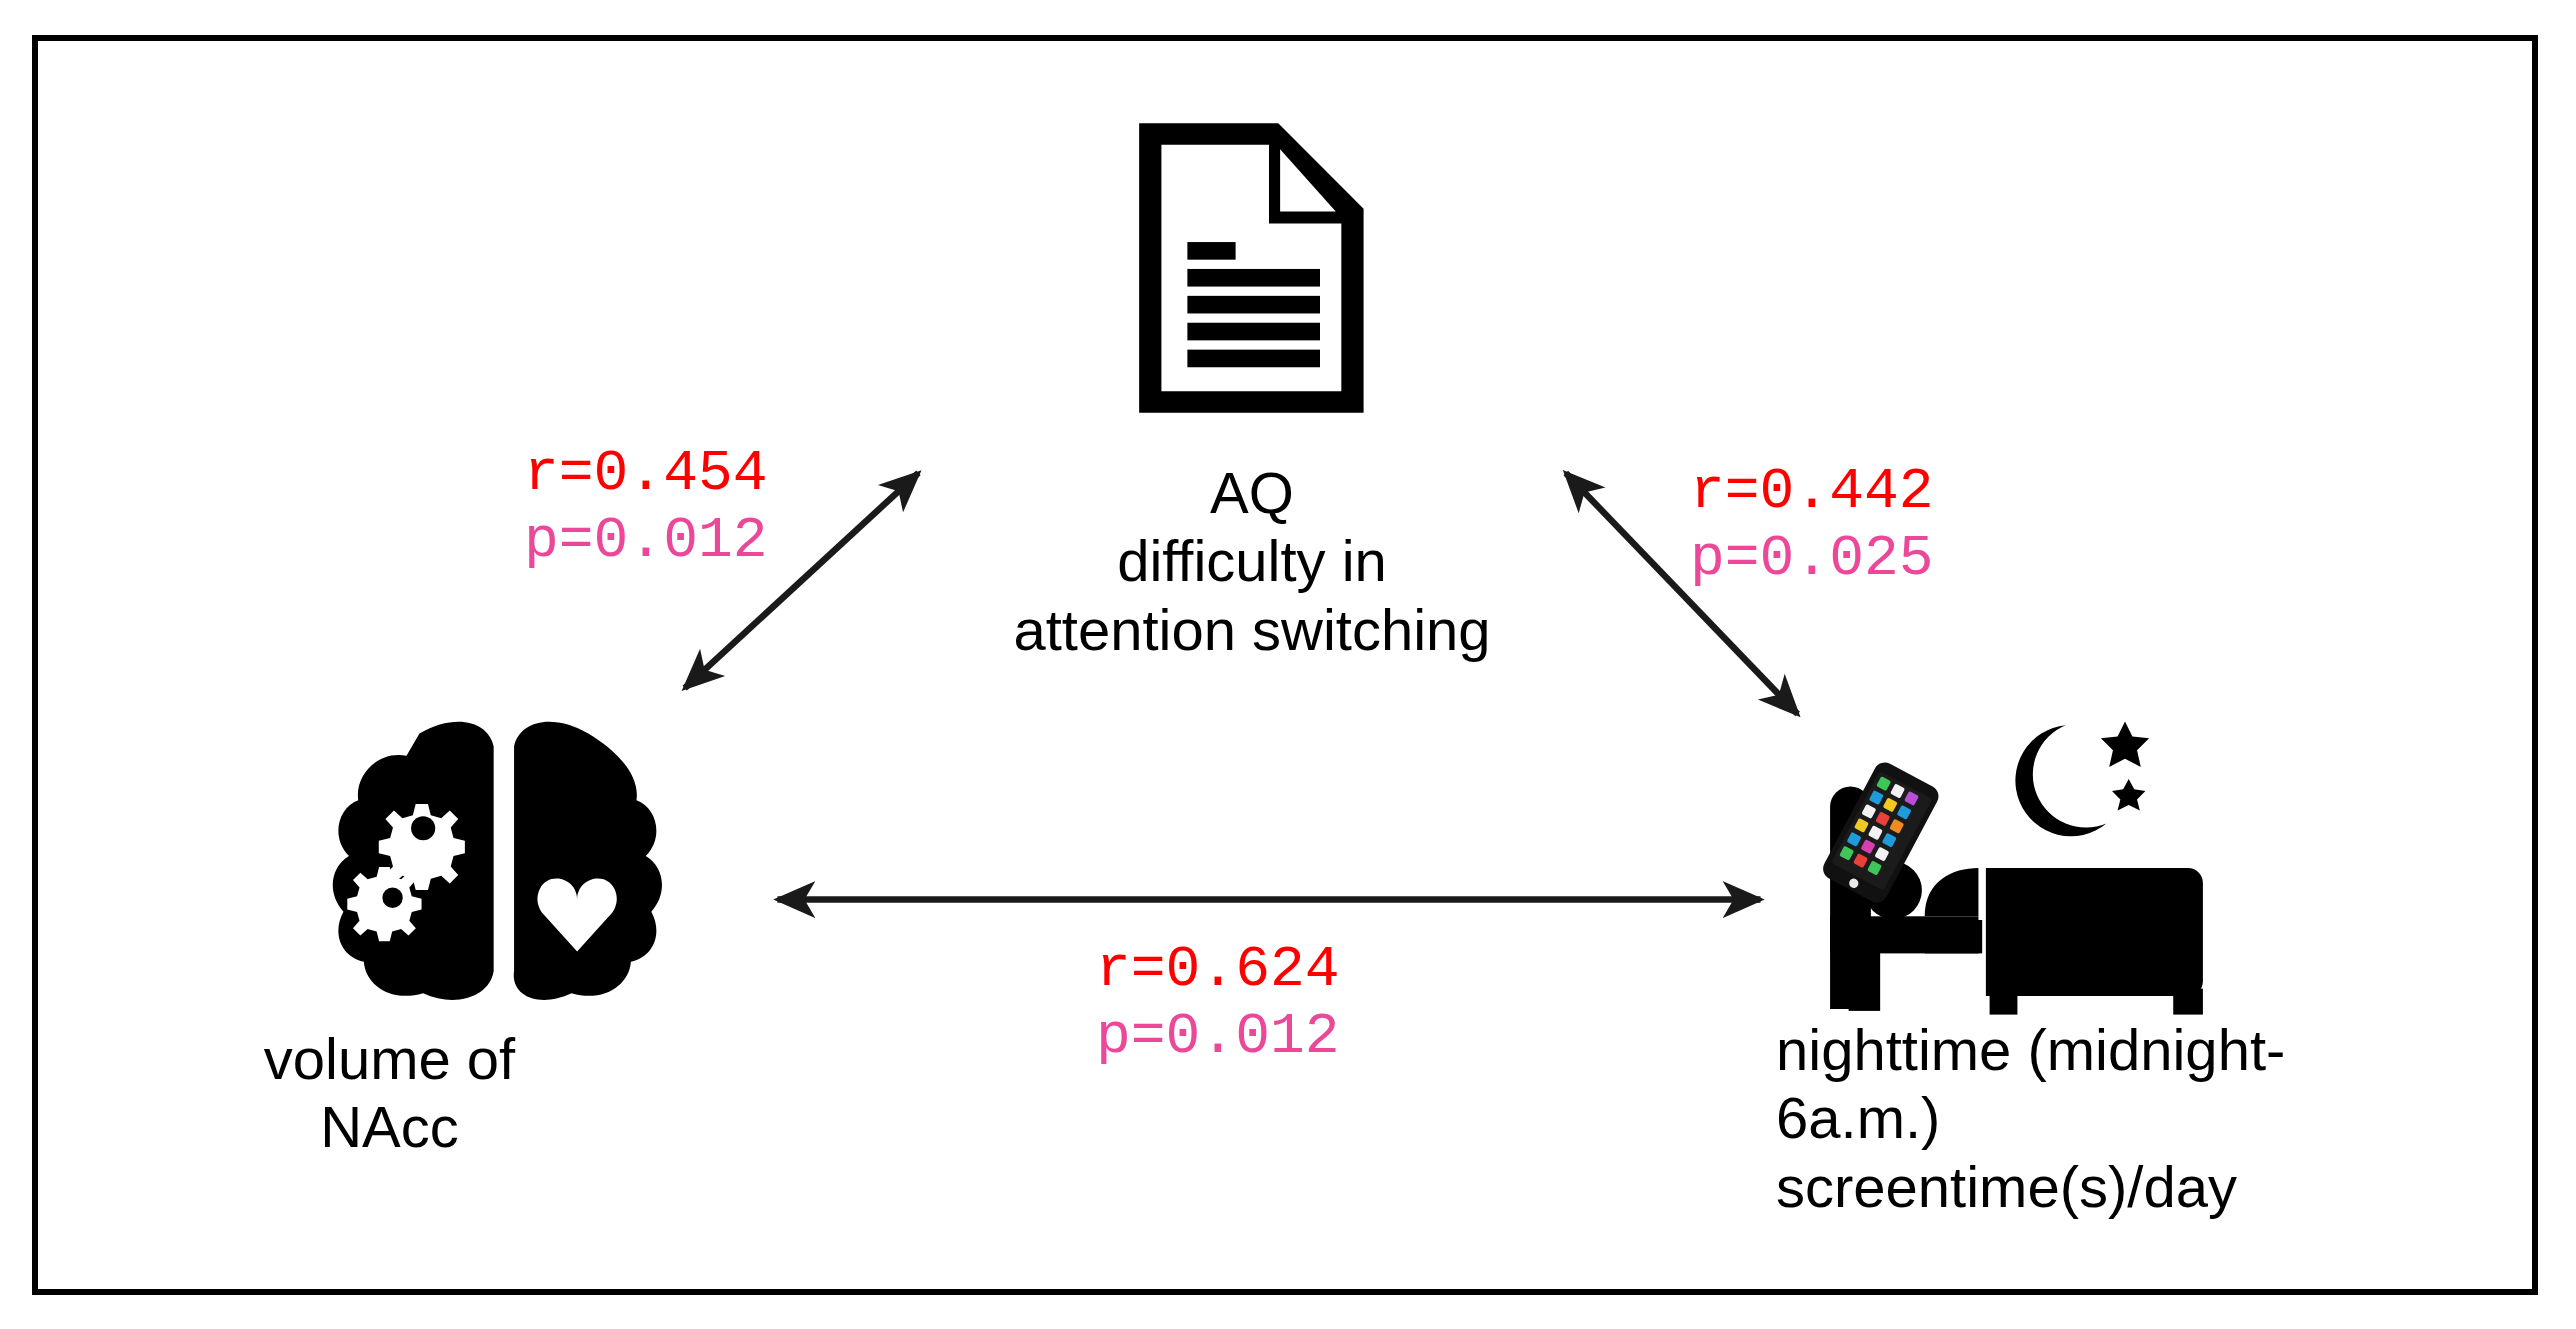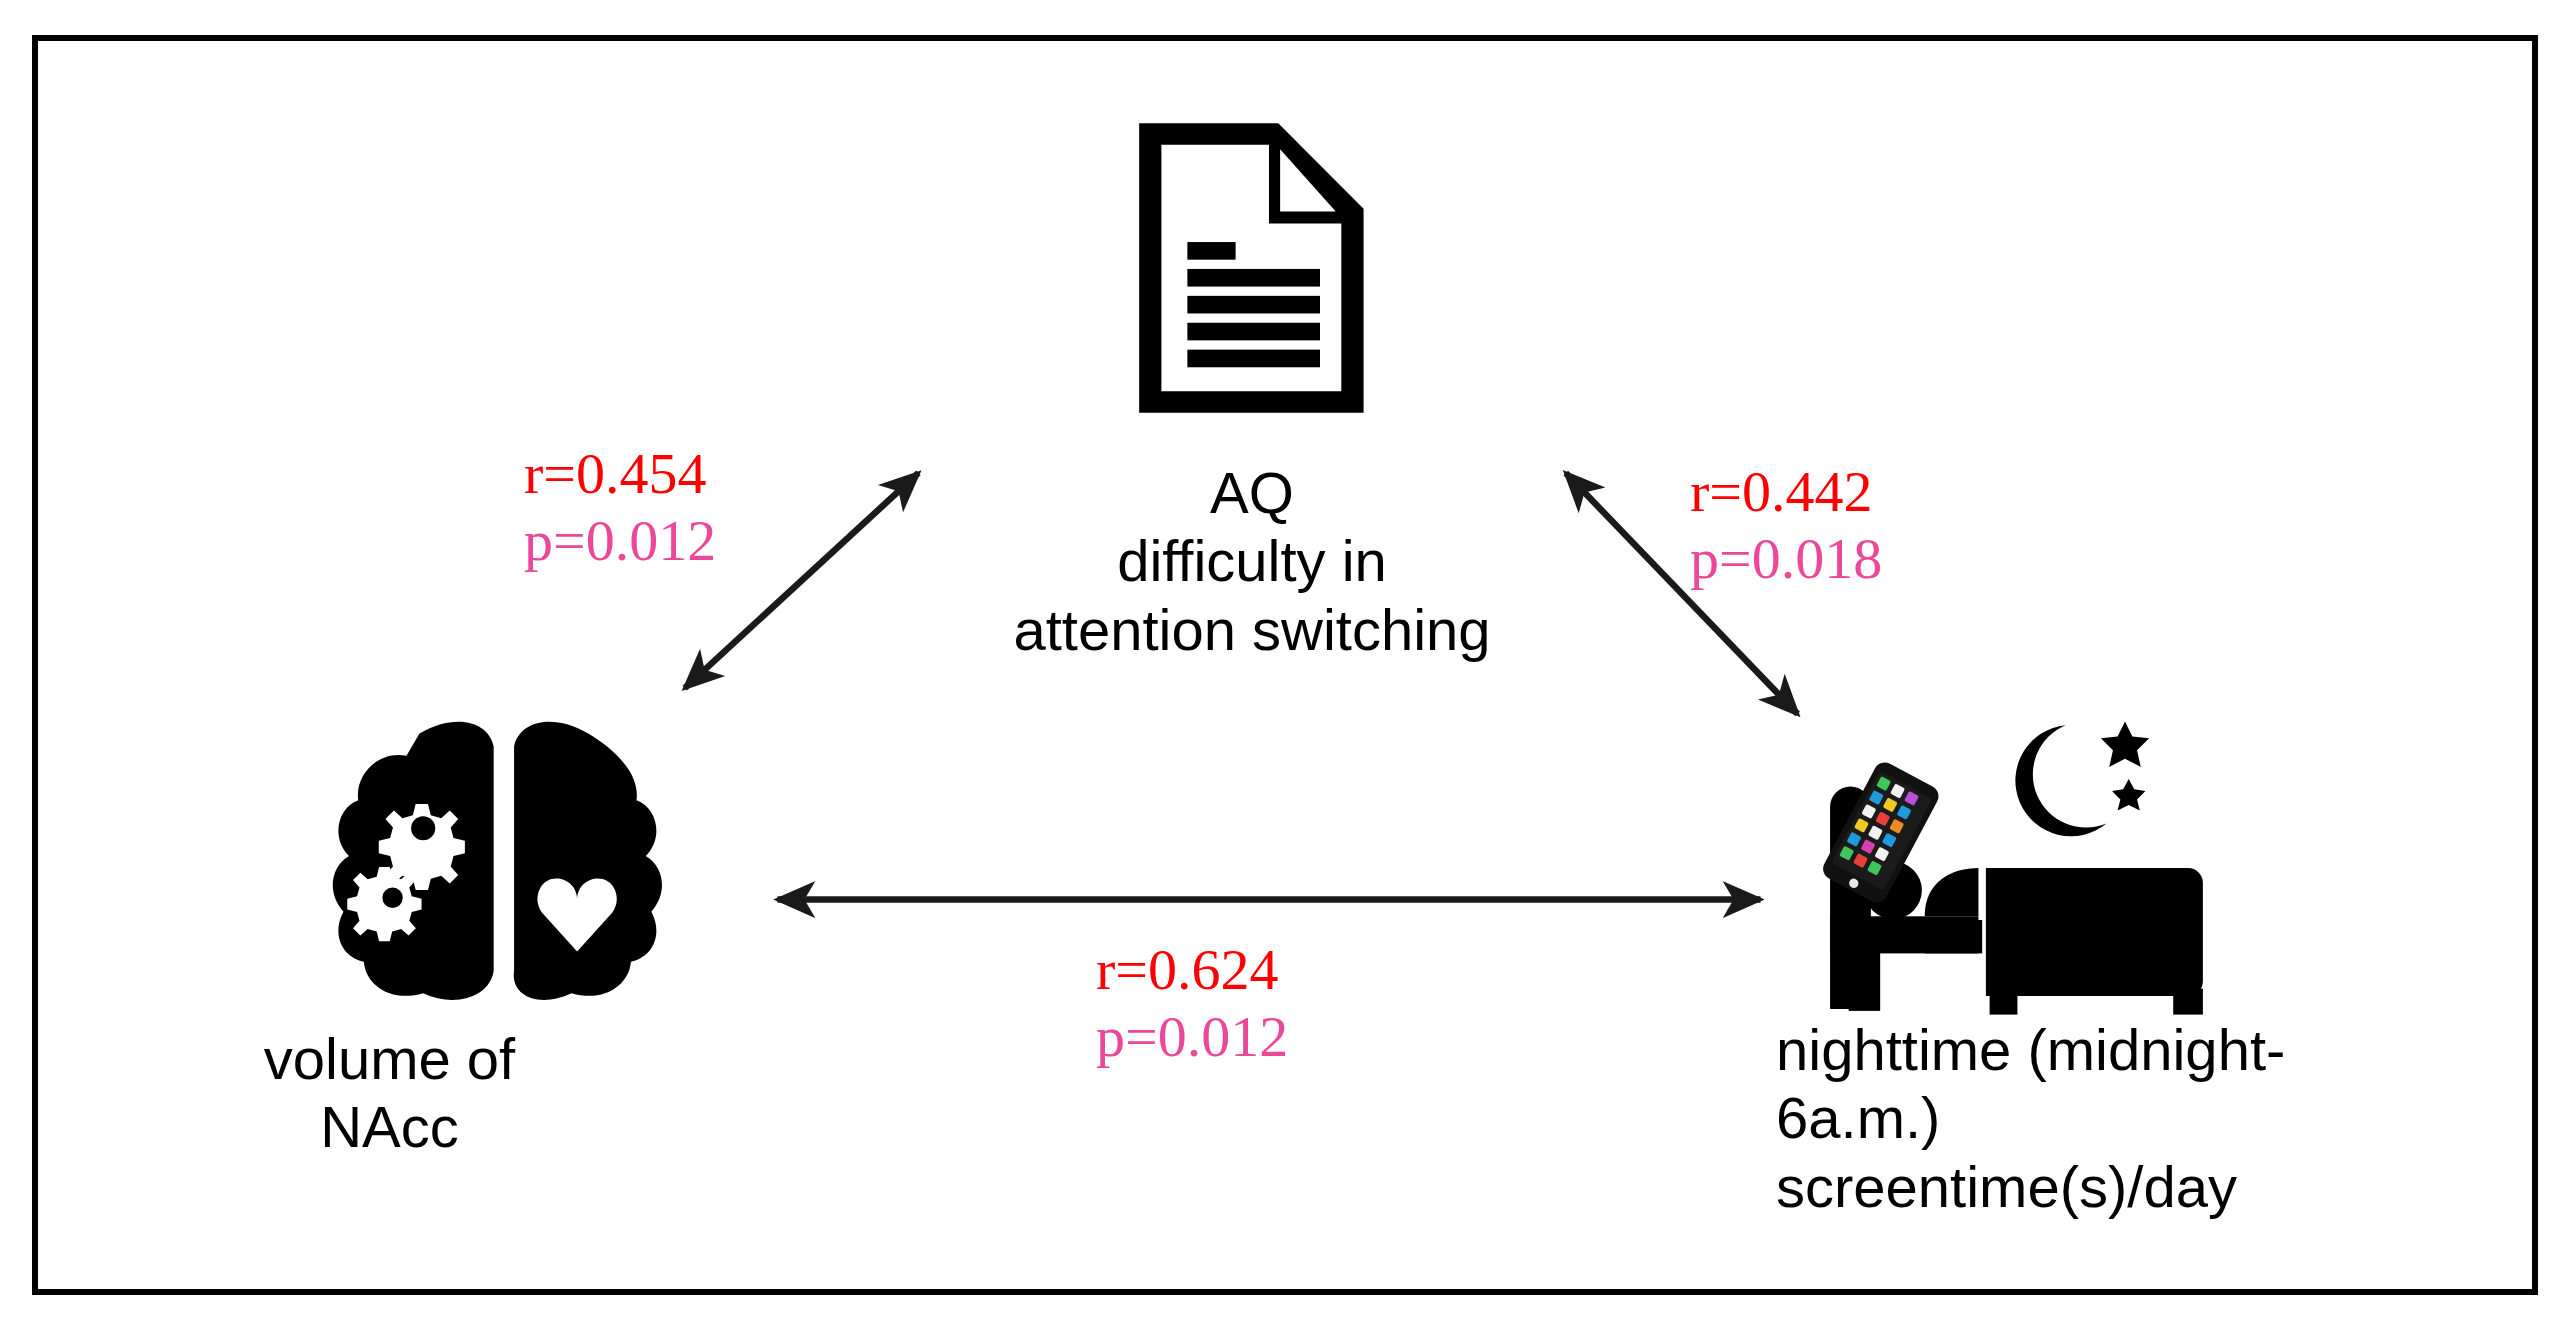--- a/index.html
+++ b/index.html
@@ -42,21 +42,21 @@
     color: #000000;
     font-size: 58px;
     line-height: 1.18;
     font-family: "Liberation Sans", sans-serif;
     white-space: pre-line;
   }
   .stat-block {
     position: absolute;
     font-size: 58px;
     line-height: 1.15;
-    font-family: Liberation Serif, serif;
+    font-family: Liberation Mono, monospace;
     white-space: nowrap;
   }
   .stat-r { color: #ff0000; display: block; }
   .stat-p { color: #ec4899; display: block; }
 
   
   #label-nacc      { left: 167px;  top: 1025px; width: 445px; }
   #label-aq        { left: 955px; top: 459px;  width: 594px; }
   #label-screen    { left: 1776px; top: 1016px; width: 705px; text-align: left; }
 
@@ -205,21 +205,21 @@
 6a.m.)
 screentime(s)/day</div>
 
   <div class="stat-block" id="stat-left">
     <span class="stat-r">r=0.454</span>
     <span class="stat-p">p=0.012</span>
   </div>
 
   <div class="stat-block" id="stat-right">
     <span class="stat-r">r=0.442</span>
-    <span class="stat-p">p=0.018</span>
+    <span class="stat-p">p=0.025</span>
   </div>
 
   <div class="stat-block" id="stat-bottom">
     <span class="stat-r">r=0.624</span>
     <span class="stat-p">p=0.012</span>
   </div>
 
 </div>
 
 

